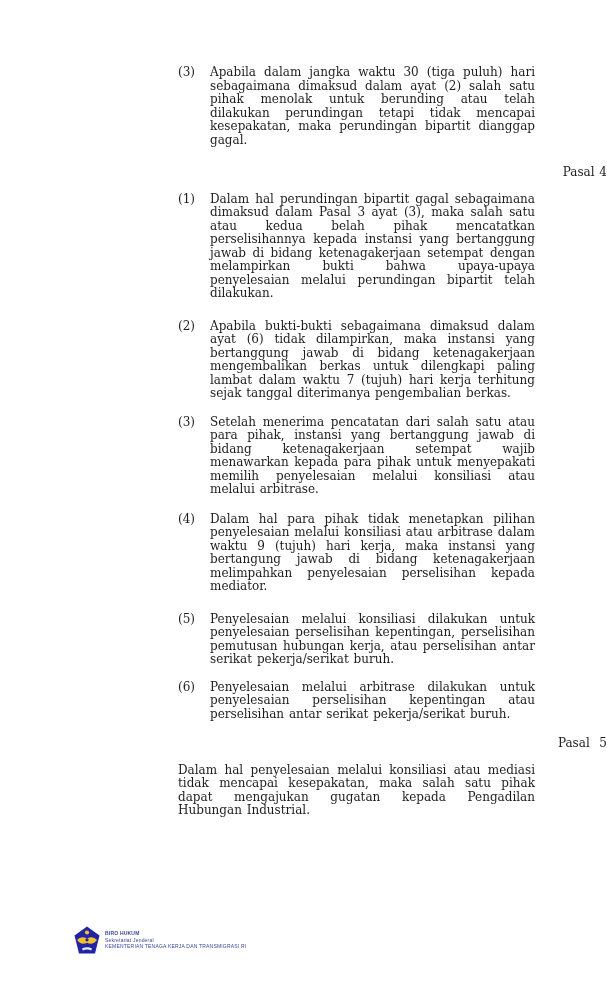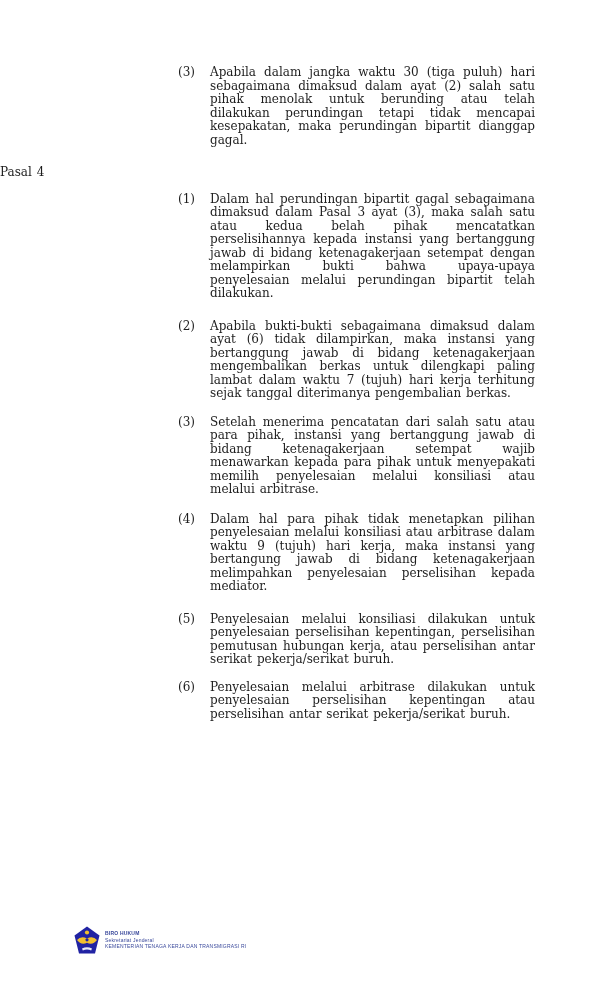--- a/index.html
+++ b/index.html
@@ -33,21 +33,21 @@
   .clause .num {
     flex: 0 0 32px;
     width: 32px;
   }
   .clause .txt {
     flex: 1 1 auto;
     text-align: justify;
   }
   .pasal-heading {
     margin: 0 -72px 13px -178px; 
-    text-align: left;
+    text-align: right;
     white-space: pre-wrap;
   }
   .plain-para {
     text-align: justify;
     margin: 0 0 16px 0;
   }
   .mb-19 { margin-bottom: 19px; }
   .mb-15 { margin-bottom: 15px; }
   .mb-14 { margin-bottom: 14px; }
   .mb-16 { margin-bottom: 16px; }
@@ -111,21 +111,23 @@
     <div class="clause mb-14">
       <div class="num">(5)</div>
       <div class="txt">Penyelesaian melalui konsiliasi dilakukan untuk penyelesaian perselisihan kepentingan, perselisihan pemutusan hubungan kerja, atau perselisihan antar serikat pekerja/serikat buruh.</div>
     </div>
 
     <div class="clause mb-16">
       <div class="num">(6)</div>
       <div class="txt">Penyelesaian melalui arbitrase dilakukan untuk penyelesaian perselisihan kepentingan atau perselisihan antar serikat pekerja/serikat buruh.</div>
     </div>
 
+    <div class="pasal-heading">Pasal  5</div>
 
+    <div class="plain-para">Dalam hal penyelesaian melalui konsiliasi atau mediasi tidak mencapai kesepakatan, maka salah satu pihak dapat mengajukan gugatan kepada Pengadilan Hubungan Industrial.</div>
 
   </div>
 
   <div class="footer-brand">
     <svg class="emblem" viewBox="0 0 26 28" xmlns="http://www.w3.org/2000/svg">
       <path d="M13 0.5 L25.5 9.5 L21 27.5 L5 27.5 L0.5 9.5 Z" fill="#2123a3"></path>
       <circle cx="13" cy="6.5" r="2.1" fill="#f2c02e"></circle>
       <path d="M3 14 Q7 9.5 13 12.5 Q19 9.5 23 14 Q19 19.5 13 16.8 Q7 19.5 3 14 Z" fill="#f2c02e"></path>
       <circle cx="13" cy="13.8" r="1.6" fill="#2123a3"></circle>
       <path d="M8 22.5 Q13 20 18 22.5 L17.2 24.4 Q13 22.6 8.8 24.4 Z" fill="#e9e9f6"></path>

